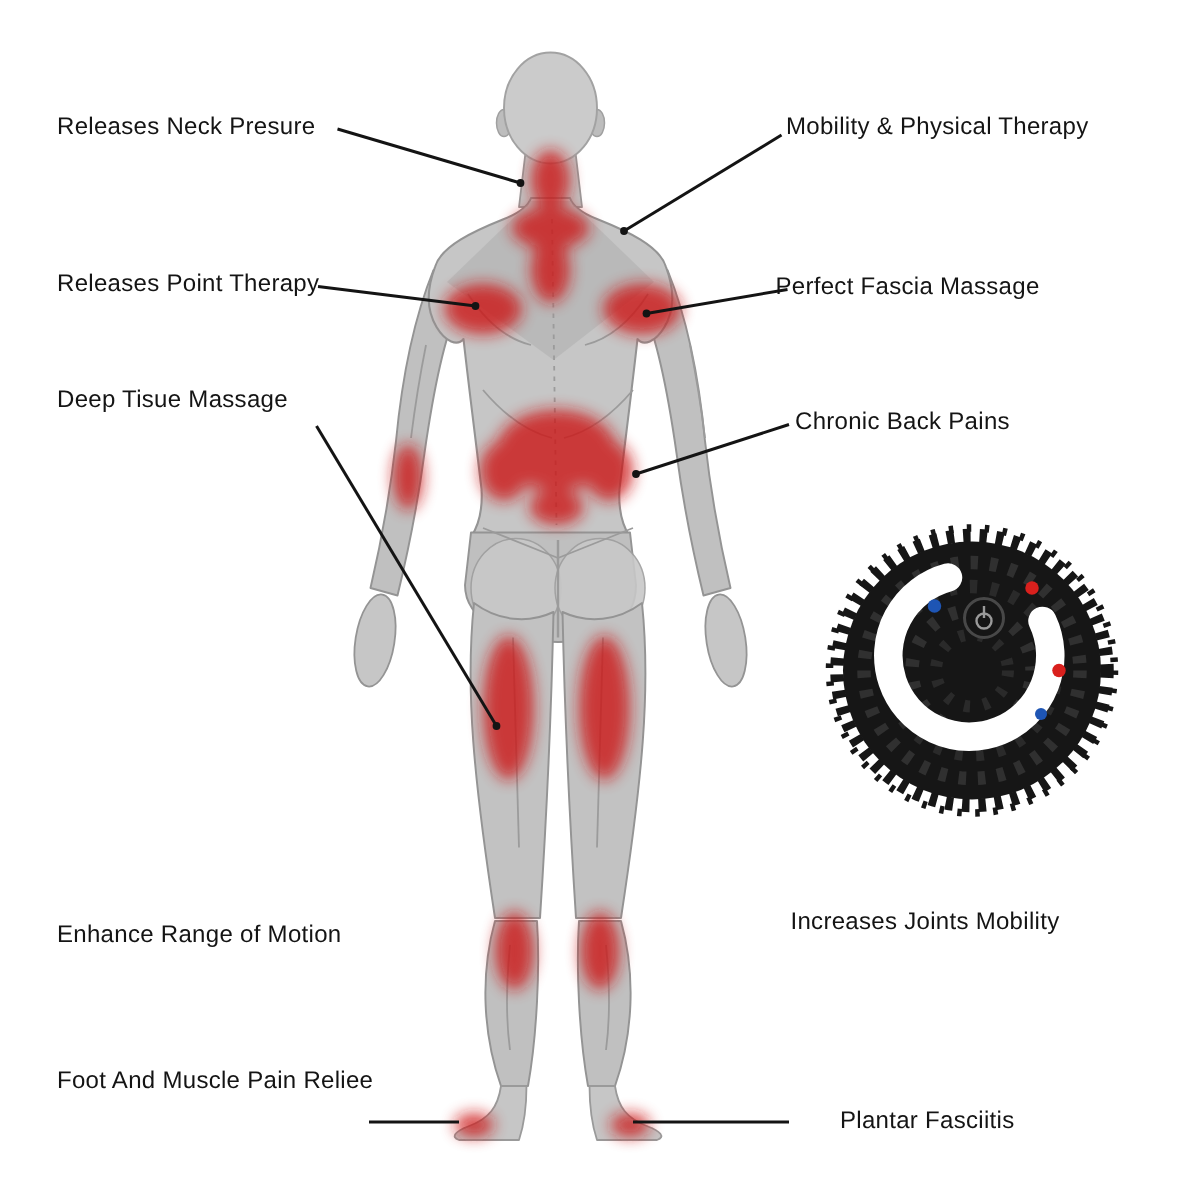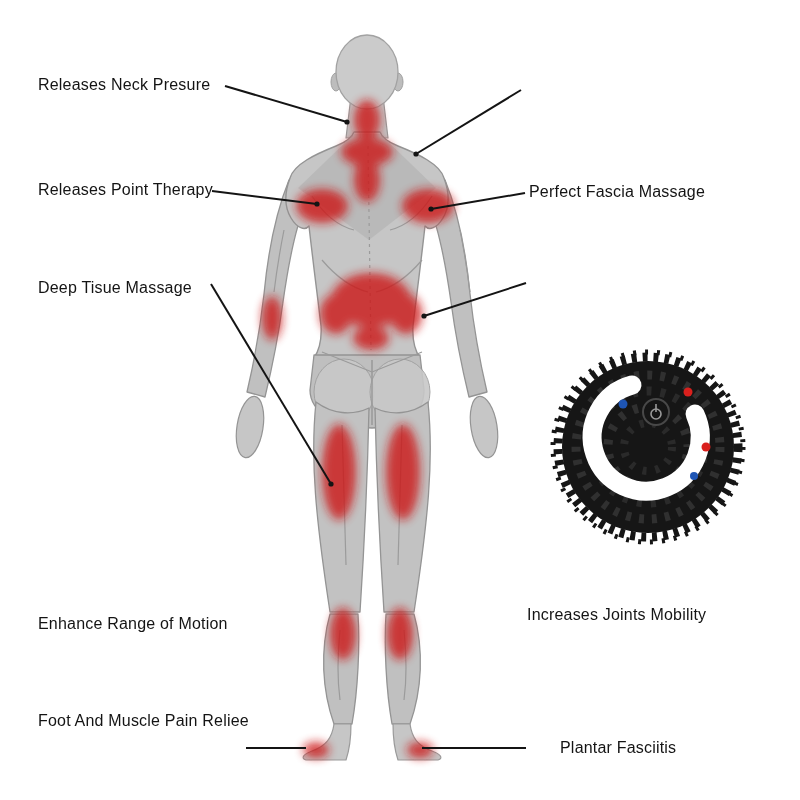--- a/index.html
+++ b/index.html
@@ -133,27 +133,29 @@
       <circle cx="416" cy="154" r="2.6"></circle>
       <circle cx="317" cy="204" r="2.6"></circle>
       <circle cx="431" cy="209" r="2.6"></circle>
       <circle cx="331" cy="484" r="2.6"></circle>
       <circle cx="424" cy="316" r="2.6"></circle>
     </g>
   </svg>
 
   <div class="label" style="left:38px;top:76px">Releases Neck Presure</div>
 
+  <div class="label" style="left:524px;top:76px">Mobility &amp; Physical Therapy</div>
 
   <div class="label" style="left:38px;top:181px">Releases Point Therapy</div>
 
-  <div class="label" style="left:529px;top:183px">Perfect Fascia Massage</div>
+  <div class="label" style="left:517px;top:183px">Perfect Fascia Massage</div>
 
-  <div class="label" style="left:38px;top:279px">Deep Tisue Massage</div>
+  <div class="label" style="left:38px;top:258px">Deep Tisue Massage</div>
 
+  <div class="label" style="left:530px;top:273px">Chronic Back Pains</div>
 
 
   <div class="label" style="left:527px;top:606px">Increases Joints Mobility</div>
 
   <div class="label" style="left:38px;top:615px">Enhance Range of Motion</div>
 
   <div class="label" style="left:38px;top:712px">Foot And Muscle Pain Reliee</div>
 
   <div class="label" style="left:560px;top:739px">Plantar Fasciitis</div>
 

